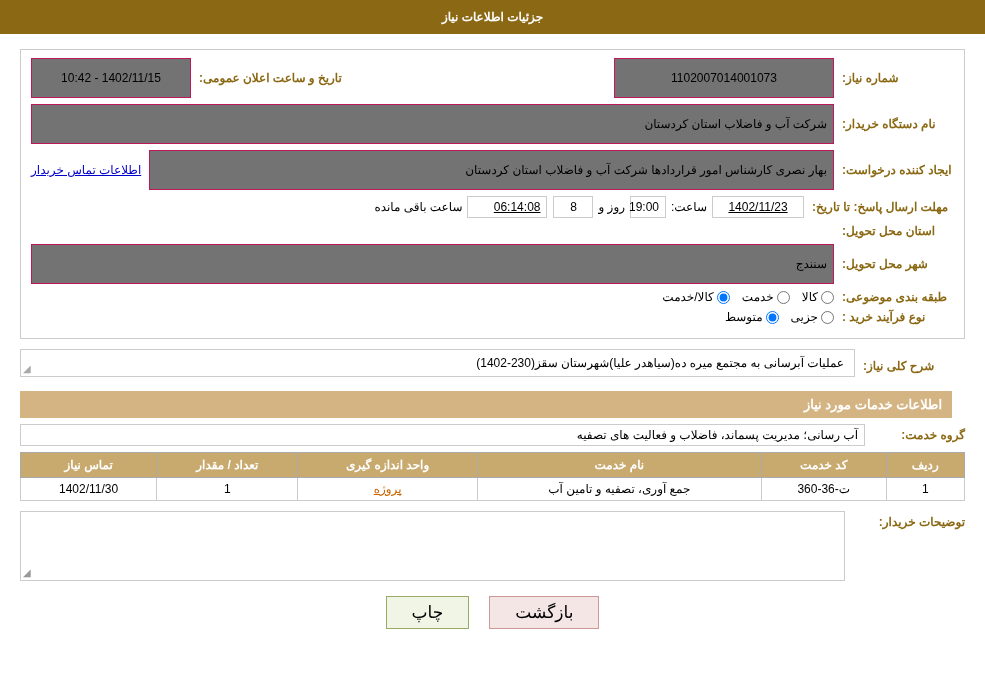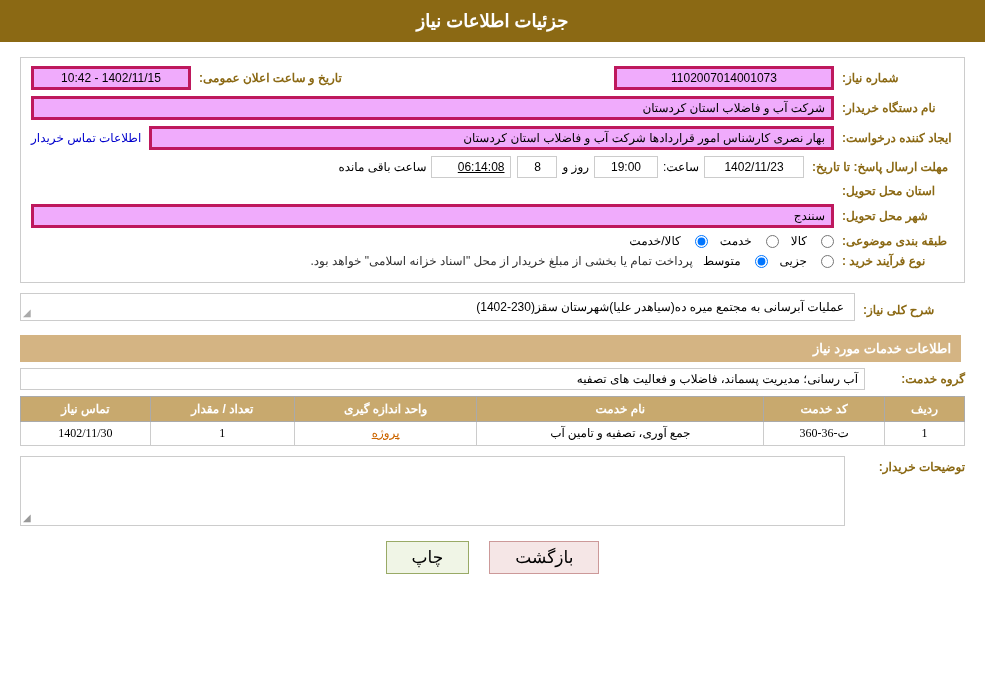--- a/index.html
+++ b/index.html
@@ -13,21 +13,21 @@
       max-width: 985px;
       margin: 0 auto;
       background: #fff;
       min-height: 691px;
     }
     .header-bar {
       background: #8B6914;
       color: #fff;
       text-align: center;
       padding: 10px 24px;
-      font-size: 18px;
+      font-size: 12px;
       font-weight: bold;
     }
     .main-content {
       padding: 15px 20px;
     }
     .form-section {
       border: 1px solid #ccc;
       margin-bottom: 10px;
       padding: 8px 10px;
     }
@@ -39,53 +39,54 @@
     }
     .field-label {
       color: #8B6914;
       font-weight: bold;
       white-space: nowrap;
       min-width: 120px;
       text-align: left;
       padding-left: 8px;
     }
     .field-value {
-      border: 3px solid #be185d;
-      padding: 2px 6px;
+      border: 1px solid #be185d;
+      padding: 12px 6px;
       min-height: 22px;
-      background: #f0abfc;
+      background: #737373;
       flex: 1;
     }
     .field-value-inline {
       border: 1px solid #ccc;
       padding: 3px 6px;
       min-height: 22px;
       background: #fff;
     }
     .blue-link {
       color: #0000cc;
+      text-decoration: underline;
       cursor: pointer;
       margin-right: 8px;
     }
     .radio-group {
       display: flex;
       align-items: center;
       gap: 12px;
     }
     .radio-item {
       display: flex;
       align-items: center;
-      gap: 14px;
+      gap: 3px;
     }
     .section-title {
       background: #d4b483;
       color: #fff;
       font-weight: bold;
       padding: 6px 10px;
-      margin: 8px 4px 6px 0;
+      margin: 8px 13px 6px 0;
       font-size: 13px;
     }
     .service-group-row {
       display: flex;
       align-items: center;
       margin-bottom: 6px;
     }
     .service-group-label {
       color: #8B6914;
       font-weight: bold;
@@ -110,21 +111,20 @@
       color: #fff;
       border: 1px solid #aaa;
       padding: 5px 8px;
       text-align: center;
       font-weight: bold;
     }
     table.data-table td {
       border: 1px solid #ccc;
       padding: 4px 8px;
       text-align: center;
-      font-family: Liberation Serif, serif;
     }
     table.data-table td.orange-link {
       color: #cc6600;
       text-decoration: underline;
     }
     .description-row {
       display: flex;
       align-items: flex-start;
       margin-bottom: 10px;
     }
@@ -207,23 +207,23 @@
       </div>
 
       <div class="form-row">
         <span class="field-label">ایجاد کننده درخواست:</span>
         <div class="field-value" style="flex:1;">بهار نصری کارشناس امور قراردادها شرکت آب و فاضلاب استان کردستان</div>
         <span class="blue-link">اطلاعات تماس خریدار</span>
       </div>
 
       <div class="form-row">
         <span class="field-label" style="min-width:150px;">مهلت ارسال پاسخ: تا تاریخ:</span>
-        <div class="field-value-inline" style="width:100px; text-align:center;">1402/11/23</div>
+        <div class="field-value-inline" style="width:92px; text-align:center;text-decoration:underline;">1402/11/23</div>
         <span style="padding:0 5px;">ساعت:</span>
-        <div class="field-value-inline" style="width:64px; text-align:center;">19:00</div>
+        <div class="field-value-inline" style="width:36px; text-align:center;">19:00</div>
         <span style="padding:0 5px;">روز و</span>
         <div class="field-value-inline" style="width:40px; text-align:center;">8</div>
         <div class="field-value-inline" style="width:80px; text-align:right; margin-right:6px;text-decoration:underline;">06:14:08</div>
         <span style="padding:0 5px;">ساعت باقی مانده</span>
       </div>
 
       <div class="form-row">
         <span class="field-label">استان محل تحویل:</span>
       </div>
 
@@ -255,21 +255,20 @@
         <div class="radio-group">
           <div class="radio-item">
             <input type="radio" name="purchase_type" style="">
             <span>جزیی</span>
           </div>
           <div class="radio-item">
             <input type="radio" name="purchase_type" checked="" style="">
             <span>متوسط</span>
           </div>
         </div>
-        <span style="margin-right:10px; color:#333;">پرداخت تمام یا بخشی از مبلغ خریدار از محل "اسناد خزانه اسلامی" خواهد بود.</span>
       </div>
 
     </div>
 
     <div class="form-row" style="margin-bottom:8px;">
       <span class="field-label" style="min-width:110px;">شرح کلی نیاز:</span>
       <div class="note-box" style="flex:1; position:relative;">
         <span>عملیات آبرسانی به مجتمع میره ده(سیاهدر علیا)شهرستان سقز(230-1402)</span>
         <span style="position:absolute; bottom:2px; left:2px; color:#aaa; font-size:10px;">◢</span>
       </div>

